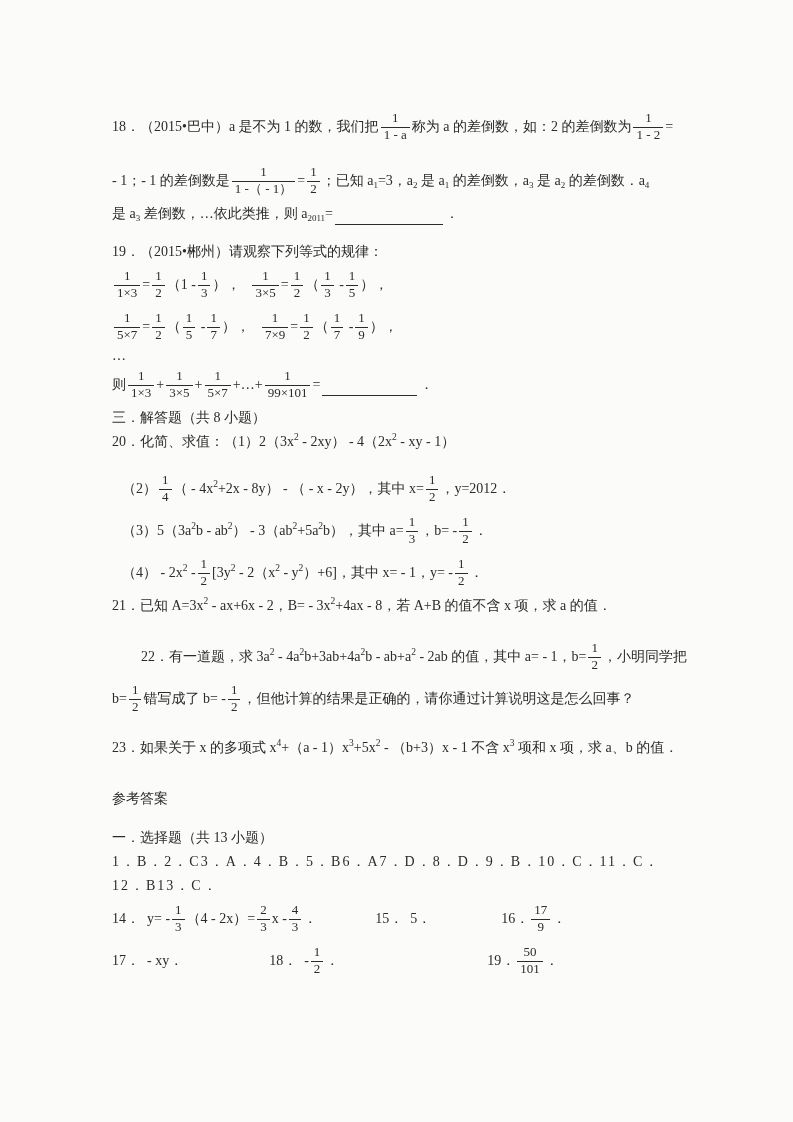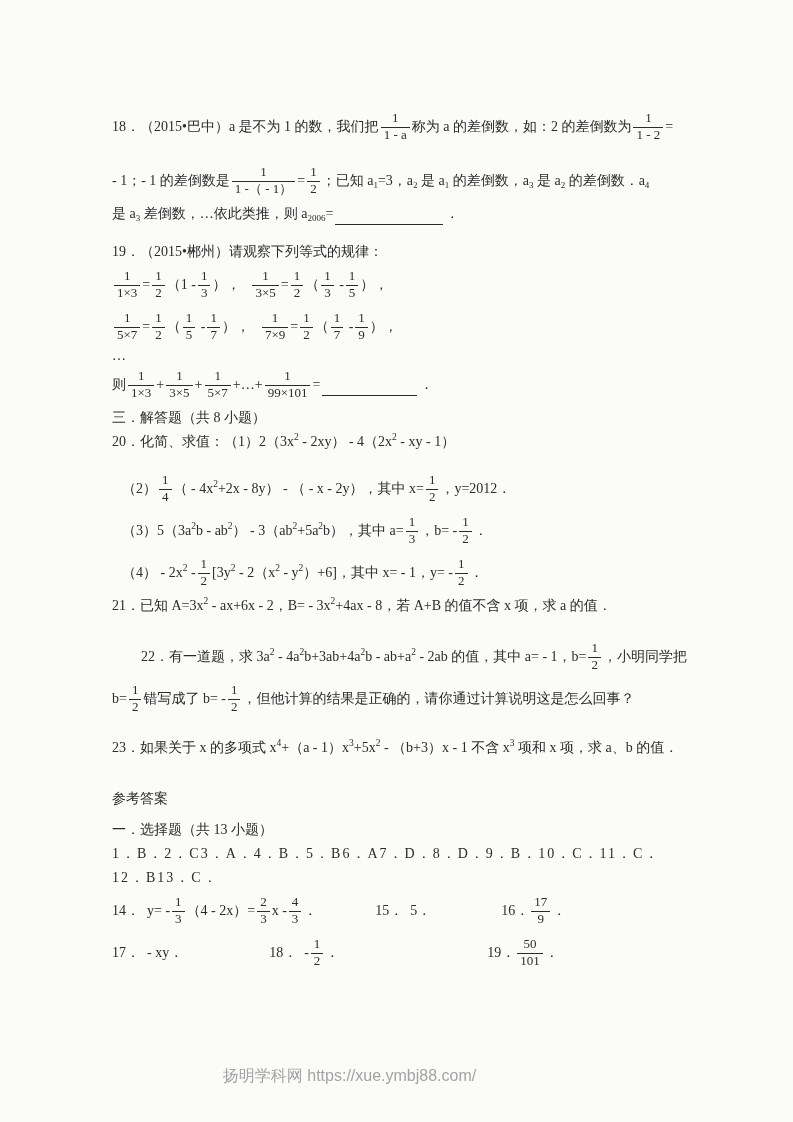--- a/index.html
+++ b/index.html
@@ -80,38 +80,35 @@
     color: #a3a3a3;
   }
 </style>
 </head>
 <body>
 
 <div class="page">
   <div class="doc">
       <div class="line tall"><span>18．（2015•巴中）a 是不为 1 的数，我们把</span><span class="frac"><span class="num">1</span><span class="den">1 - a</span></span><span>称为 a 的差倒数，如：2 的差倒数为</span><span class="frac"><span class="num">1</span><span class="den">1 - 2</span></span><span>=</span></div>
       <div class="line tall" style="margin-top: 12px;"><span>- 1；- 1 的差倒数是</span><span class="frac"><span class="num">1</span><span class="den">1 -（ - 1）</span></span><span>=</span><span class="frac"><span class="num">1</span><span class="den">2</span></span><span>；已知 a</span><span class="subseg">1</span><span>=3，a</span><span class="subseg">2</span><span> 是 a</span><span class="subseg">1</span><span> 的差倒数，a</span><span class="subseg">3</span><span> 是 a</span><span class="subseg">2</span><span> 的差倒数．a</span><span class="subseg">4</span></div>
-      <div class="line"><span>是 a</span><span class="subseg">3</span><span> 差倒数，…依此类推，则 a</span><span class="subseg">2006</span><span>=</span><span class="blank" style="width: 108px;"></span><span>．</span></div>
+      <div class="line"><span>是 a</span><span class="subseg">3</span><span> 差倒数，…依此类推，则 a</span><span class="subseg">2011</span><span>=</span><span class="blank" style="width: 108px;"></span><span>．</span></div>
       <div class="line" style="margin-top: 14px;"><span>19．（2015•郴州）请观察下列等式的规律：</span></div>
       <div class="line tall"><span class="frac"><span class="num">1</span><span class="den">1×3</span></span><span>=</span><span class="frac"><span class="num">1</span><span class="den">2</span></span><span>（1 -</span><span class="frac"><span class="num">1</span><span class="den">3</span></span><span>），</span><span class="gap" style="width: 10px;"></span><span class="frac"><span class="num">1</span><span class="den">3×5</span></span><span>=</span><span class="frac"><span class="num">1</span><span class="den">2</span></span><span>（</span><span class="frac"><span class="num">1</span><span class="den">3</span></span><span> -</span><span class="frac"><span class="num">1</span><span class="den">5</span></span><span>），</span></div>
       <div class="line tall"><span class="frac"><span class="num">1</span><span class="den">5×7</span></span><span>=</span><span class="frac"><span class="num">1</span><span class="den">2</span></span><span>（</span><span class="frac"><span class="num">1</span><span class="den">5</span></span><span> -</span><span class="frac"><span class="num">1</span><span class="den">7</span></span><span>），</span><span class="gap" style="width: 10px;"></span><span class="frac"><span class="num">1</span><span class="den">7×9</span></span><span>=</span><span class="frac"><span class="num">1</span><span class="den">2</span></span><span>（</span><span class="frac"><span class="num">1</span><span class="den">7</span></span><span> -</span><span class="frac"><span class="num">1</span><span class="den">9</span></span><span>），</span></div>
       <div class="line small"><span>…</span></div>
       <div class="line tall"><span>则</span><span class="frac"><span class="num">1</span><span class="den">1×3</span></span><span>+</span><span class="frac"><span class="num">1</span><span class="den">3×5</span></span><span>+</span><span class="frac"><span class="num">1</span><span class="den">5×7</span></span><span>+…+</span><span class="frac"><span class="num">1</span><span class="den">99×101</span></span><span>=</span><span class="blank" style="width: 95px;"></span><span>．</span></div>
       <div class="line"><span>三．解答题（共 8 小题）</span></div>
       <div class="line"><span>20．化简、求值：（1）2（3x</span><span class="supseg">2</span><span> - 2xy） - 4（2x</span><span class="supseg">2</span><span> - xy - 1）</span></div>
       <div class="line tall indent" style="margin-top: 14px;"><span>（2）</span><span class="frac"><span class="num">1</span><span class="den">4</span></span><span>（ - 4x</span><span class="supseg">2</span><span>+2x - 8y） - （ - x - 2y），其中 x=</span><span class="frac"><span class="num">1</span><span class="den">2</span></span><span>，y=2012．</span></div>
       <div class="line tall indent"><span>（3）5（3a</span><span class="supseg">2</span><span>b - ab</span><span class="supseg">2</span><span>） - 3（ab</span><span class="supseg">2</span><span>+5a</span><span class="supseg">2</span><span>b），其中 a=</span><span class="frac"><span class="num">1</span><span class="den">3</span></span><span>，b= -</span><span class="frac"><span class="num">1</span><span class="den">2</span></span><span>．</span></div>
       <div class="line tall indent"><span>（4） - 2x</span><span class="supseg">2</span><span> -</span><span class="frac"><span class="num">1</span><span class="den">2</span></span><span>[3y</span><span class="supseg">2</span><span> - 2（x</span><span class="supseg">2</span><span> - y</span><span class="supseg">2</span><span>）+6]，其中 x= - 1，y= -</span><span class="frac"><span class="num">1</span><span class="den">2</span></span><span>．</span></div>
       <div class="line"><span>21．已知 A=3x</span><span class="supseg">2</span><span> - ax+6x - 2，B= - 3x</span><span class="supseg">2</span><span>+4ax - 8，若 A+B 的值不含 x 项，求 a 的值．</span></div>
       <div class="line tall" style="margin-top: 18px; justify-content: center;"><span>22．有一道题，求 3a</span><span class="supseg">2</span><span> - 4a</span><span class="supseg">2</span><span>b+3ab+4a</span><span class="supseg">2</span><span>b - ab+a</span><span class="supseg">2</span><span> - 2ab 的值，其中 a= - 1，b=</span><span class="frac"><span class="num">1</span><span class="den">2</span></span><span>，小明同学把</span></div>
       <div class="line tall"><span>b=</span><span class="frac"><span class="num">1</span><span class="den">2</span></span><span>错写成了 b= -</span><span class="frac"><span class="num">1</span><span class="den">2</span></span><span>，但他计算的结果是正确的，请你通过计算说明这是怎么回事？</span></div>
       <div class="line" style="margin-top: 16px;"><span>23．如果关于 x 的多项式 x</span><span class="supseg">4</span><span>+（a - 1）x</span><span class="supseg">3</span><span>+5x</span><span class="supseg">2</span><span> - （b+3）x - 1 不含 x</span><span class="supseg">3</span><span> 项和 x 项，求 a、b 的值．</span></div>
       <div class="line" style="margin-top: 24px; align-items: flex-end;"><span>参考答案</span></div>
-      <div class="line" style="margin-top: 10px; text-align: right;"><span>一．选择题（共 13 小题）</span></div>
+      <div class="line" style="margin-top: 18px; text-align: right;"><span>一．选择题（共 13 小题）</span></div>
       <div class="line spread"><span>1．B．2．C3．A．4．B．5．B6．A7．D．8．D．9．B．10．C．11．C．</span></div>
       <div class="line spread"><span>12．B13．C．</span></div>
       <div class="line tall"><span>14．  y= -</span><span class="frac"><span class="num">1</span><span class="den">3</span></span><span>（4 - 2x）=</span><span class="frac"><span class="num">2</span><span class="den">3</span></span><span>x -</span><span class="frac"><span class="num">4</span><span class="den">3</span></span><span>．</span><span class="gap" style="width: 58px;"></span><span>15．  5．</span><span class="gap" style="width: 70px;"></span><span>16．</span><span class="frac"><span class="num">17</span><span class="den">9</span></span><span>．</span></div>
       <div class="line tall"><span>17．  - xy．</span><span class="gap" style="width: 86px;"></span><span>18．  -</span><span class="frac"><span class="num">1</span><span class="den">2</span></span><span>．</span><span class="gap" style="width: 148px;"></span><span>19．</span><span class="frac"><span class="num">50</span><span class="den">101</span></span><span>．</span></div>
     </div>
-  <div class="footer">
-    <span>扬明学科网 https://xue.ymbj88.com/</span>
-  </div>
 </div>
 
 </body></html>

